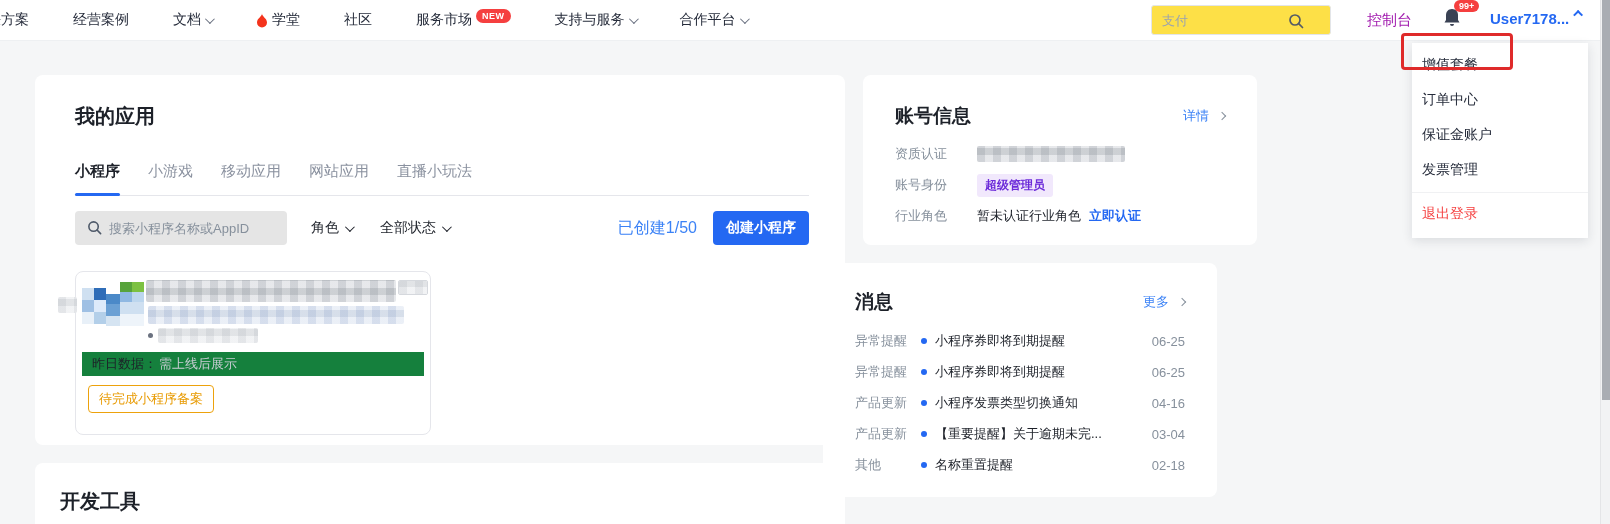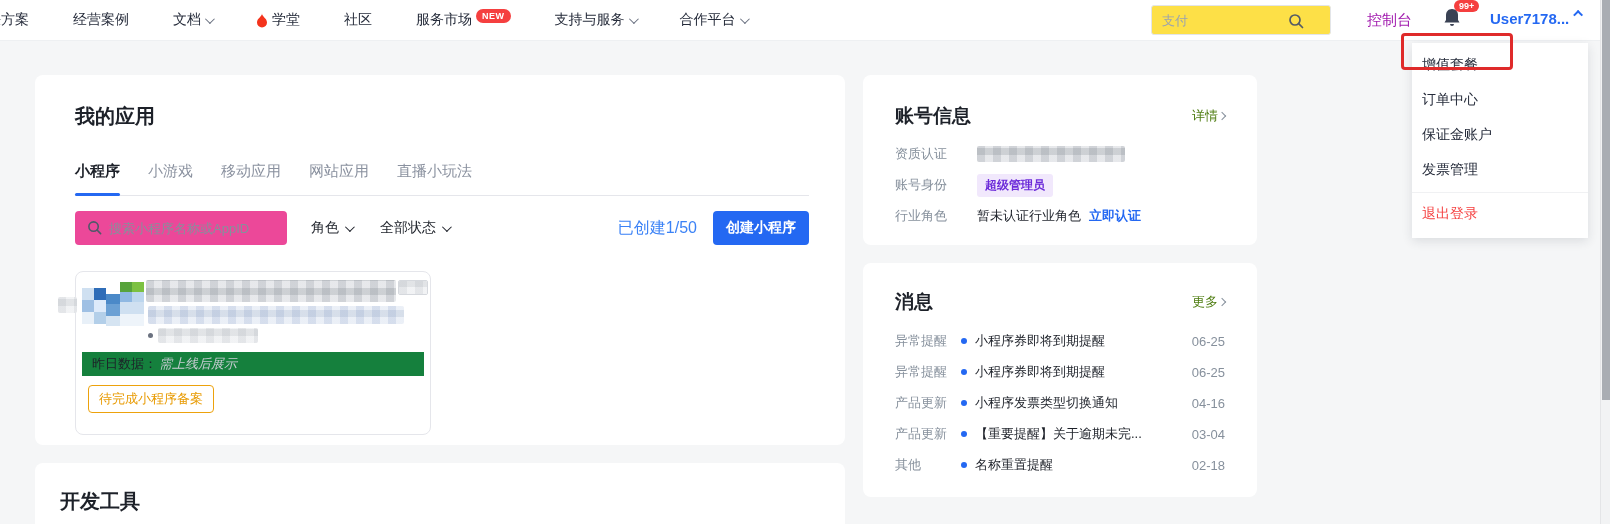--- a/index.html
+++ b/index.html
@@ -30,34 +30,34 @@
   .user-menu .logout{border-top:1px solid #f0f1f3;margin-top:5px;height:40px;line-height:40px;padding-left:10px;font-size:14px;color:#f53f3f;cursor:pointer;}
   .annotation{position:absolute;left:1401px;top:33px;width:112px;height:37px;border:3px solid #df2a2a;border-radius:4px;z-index:50;pointer-events:none;}
   
   .scrollbar{position:absolute;right:0;top:0;width:10px;height:524px;background:#f2f3f4;border-left:1px solid #e4e5e7;z-index:60;}
   .scroll-thumb{position:absolute;left:1px;top:0;width:8px;height:400px;background:#a9adb3;}
   
   .card{position:absolute;background:#fff;border-radius:8px;}
   .card-myapps{left:35px;top:75px;width:810px;height:370px;padding:28px 36px 0 40px;}
   .card-devtools{left:35px;top:463px;width:810px;height:80px;padding:25px 40px 0 25px;}
   .card-account{left:863px;top:75px;width:394px;height:170px;padding:28px 32px 0 32px;}
-  .card-messages{left:863px;top:263px;width:394px;height:234px;padding:26px 32px 0 32px;}
+  .card-messages{left:823px;top:263px;width:394px;height:234px;padding:26px 32px 0 32px;}
   .card h2{font-size:20px;font-weight:bold;color:#1d2129;}
   .card-account h2,.card-messages h2{font-size:19px;}
   .card-head{display:flex;justify-content:space-between;align-items:center;}
-  .muted-link{font-size:13px;color:#4d7c0f;display:flex;align-items:center;gap:1px;cursor:pointer;}
+  .muted-link{font-size:13px;color:#3b82f6;display:flex;align-items:center;gap:10px;cursor:pointer;}
   .chev-right{width:6px;height:6px;border-top:1.5px solid #86909c;border-right:1.5px solid #86909c;transform:rotate(45deg);display:inline-block;}
   
   .tabs{display:flex;gap:28px;margin-top:32px;border-bottom:1px solid #e5e6eb;padding-bottom:14px;position:relative;}
   .tab{font-size:15px;color:#8a919f;cursor:pointer;position:relative;}
   .tab.active{color:#1d2129;font-weight:bold;}
   .tab.active::after{content:"";position:absolute;left:0;right:0;bottom:-15px;height:3px;background:#2468f2;border-radius:2px;}
   
   .filter-row{display:flex;align-items:center;margin-top:15px;height:34px;}
-  .app-search{width:212px;height:34px;background:#ec4899;border-radius:4px;position:relative;}
+  .app-search{width:212px;height:34px;background:#e5e5e5;border-radius:4px;position:relative;}
   .app-search input{position:absolute;left:34px;top:0;width:170px;height:34px;border:none;outline:none;background:transparent;font-size:13px;color:#252b3a;font-family:inherit;}
   .app-search input::placeholder{color:#86909c;}
   .app-search .mag{position:absolute;left:12px;top:9px;}
   .dd{display:flex;align-items:center;gap:6px;font-size:14px;color:#1d2129;cursor:pointer;}
   .dd .chev-down{border-color:#1d2129;}
   .dd-role{margin-left:24px;}
   .dd-status{margin-left:28px;}
   .created-count{margin-left:auto;font-size:16px;color:#3b82f6;}
   .create-btn{margin-left:16px;width:96px;height:34px;background:#2468f2;color:#fff;border:none;border-radius:4px;font-size:14px;font-weight:bold;cursor:pointer;font-family:inherit;}
   
@@ -67,21 +67,21 @@
   .mz-blue{background:repeating-linear-gradient(90deg,rgba(90,120,180,.18) 0 8px,rgba(90,120,180,.04) 8px 16px),repeating-linear-gradient(0deg,rgba(255,255,255,.5) 0 7px,rgba(0,0,0,.03) 7px 14px),#e3eaf4;}
   .tile-icon{position:absolute;left:6px;top:10px;width:62px;height:46px;}
   .tile-name{position:absolute;left:70px;top:8px;width:250px;height:22px;border-radius:2px;}
   .tile-tag{position:absolute;left:322px;top:8px;width:30px;height:15px;border:1px solid #d5d8dd;border-radius:2px;overflow:hidden;}
   .tile-tag .fill{width:100%;height:100%;}
   .tile-line2{position:absolute;left:72px;top:34px;width:256px;height:18px;border-radius:2px;}
   .tile-dot{position:absolute;left:72px;top:61px;width:5px;height:5px;border-radius:50%;background:#6b7280;}
   .tile-line3{position:absolute;left:82px;top:56px;width:100px;height:15px;border-radius:2px;}
   .tile-strip{position:absolute;left:6px;right:6px;top:80px;height:24px;background:#15803d;display:flex;align-items:center;padding-left:10px;font-size:13px;}
   .tile-strip .lab{color:#1d2129;}
-  .tile-strip .val{color:#c9cdd4;margin-left:2px;font-style:italic;}
+  .tile-strip .val{color:#c9cdd4;margin-left:2px;}
   .tile-badge{position:absolute;left:12px;top:113px;border:1px solid #eda20c;color:#e89a00;font-size:13px;padding:4px 10px;border-radius:4px;background:#fff;}
   .smudge{position:absolute;left:23px;top:222px;width:19px;height:16px;border-radius:2px;}
   
   .acc-rows{margin-top:16px;}
   .acc-row{display:flex;align-items:center;height:18px;margin-bottom:13px;font-size:13px;}
   .acc-label{width:82px;color:#86909c;flex:none;}
   .acc-redacted{width:148px;height:16px;border-radius:2px;}
   .role-badge{background:#f1e8fc;color:#6c2bd9;font-size:12px;font-weight:bold;padding:3px 8px;border-radius:3px;}
   .acc-value{color:#1d2129;}
   .acc-action{color:#2468f2;font-weight:bold;margin-left:8px;cursor:pointer;}

